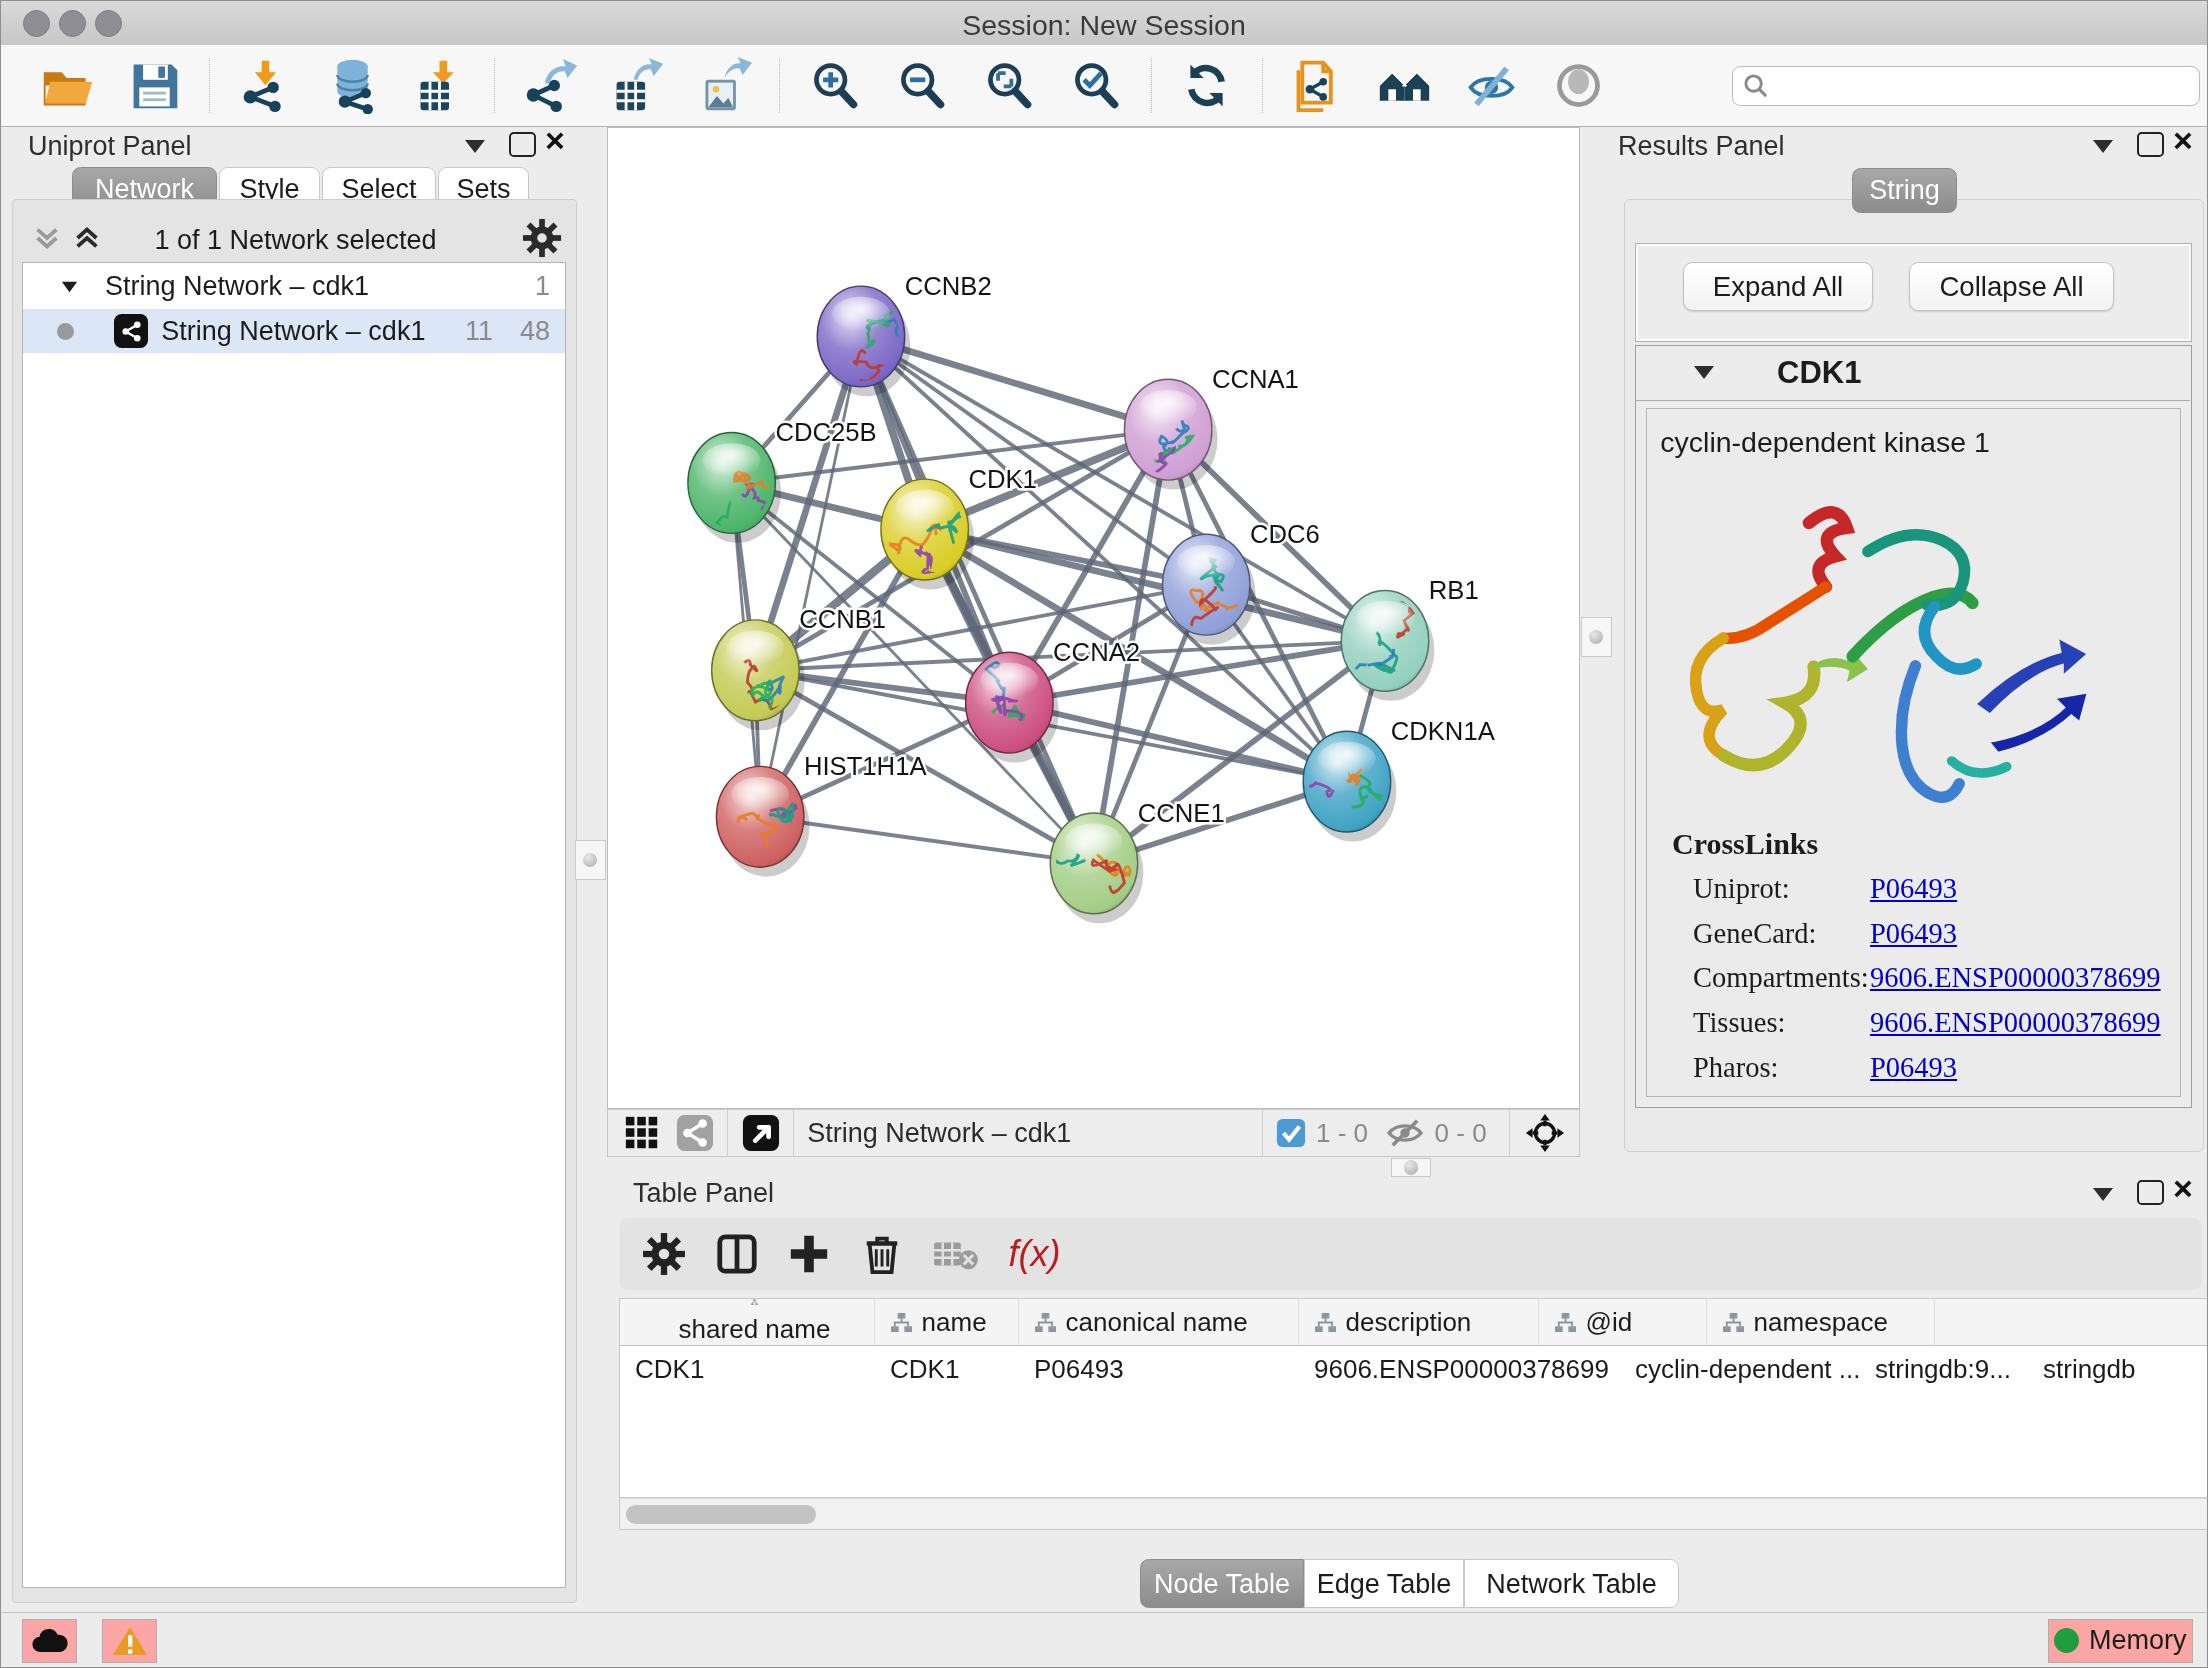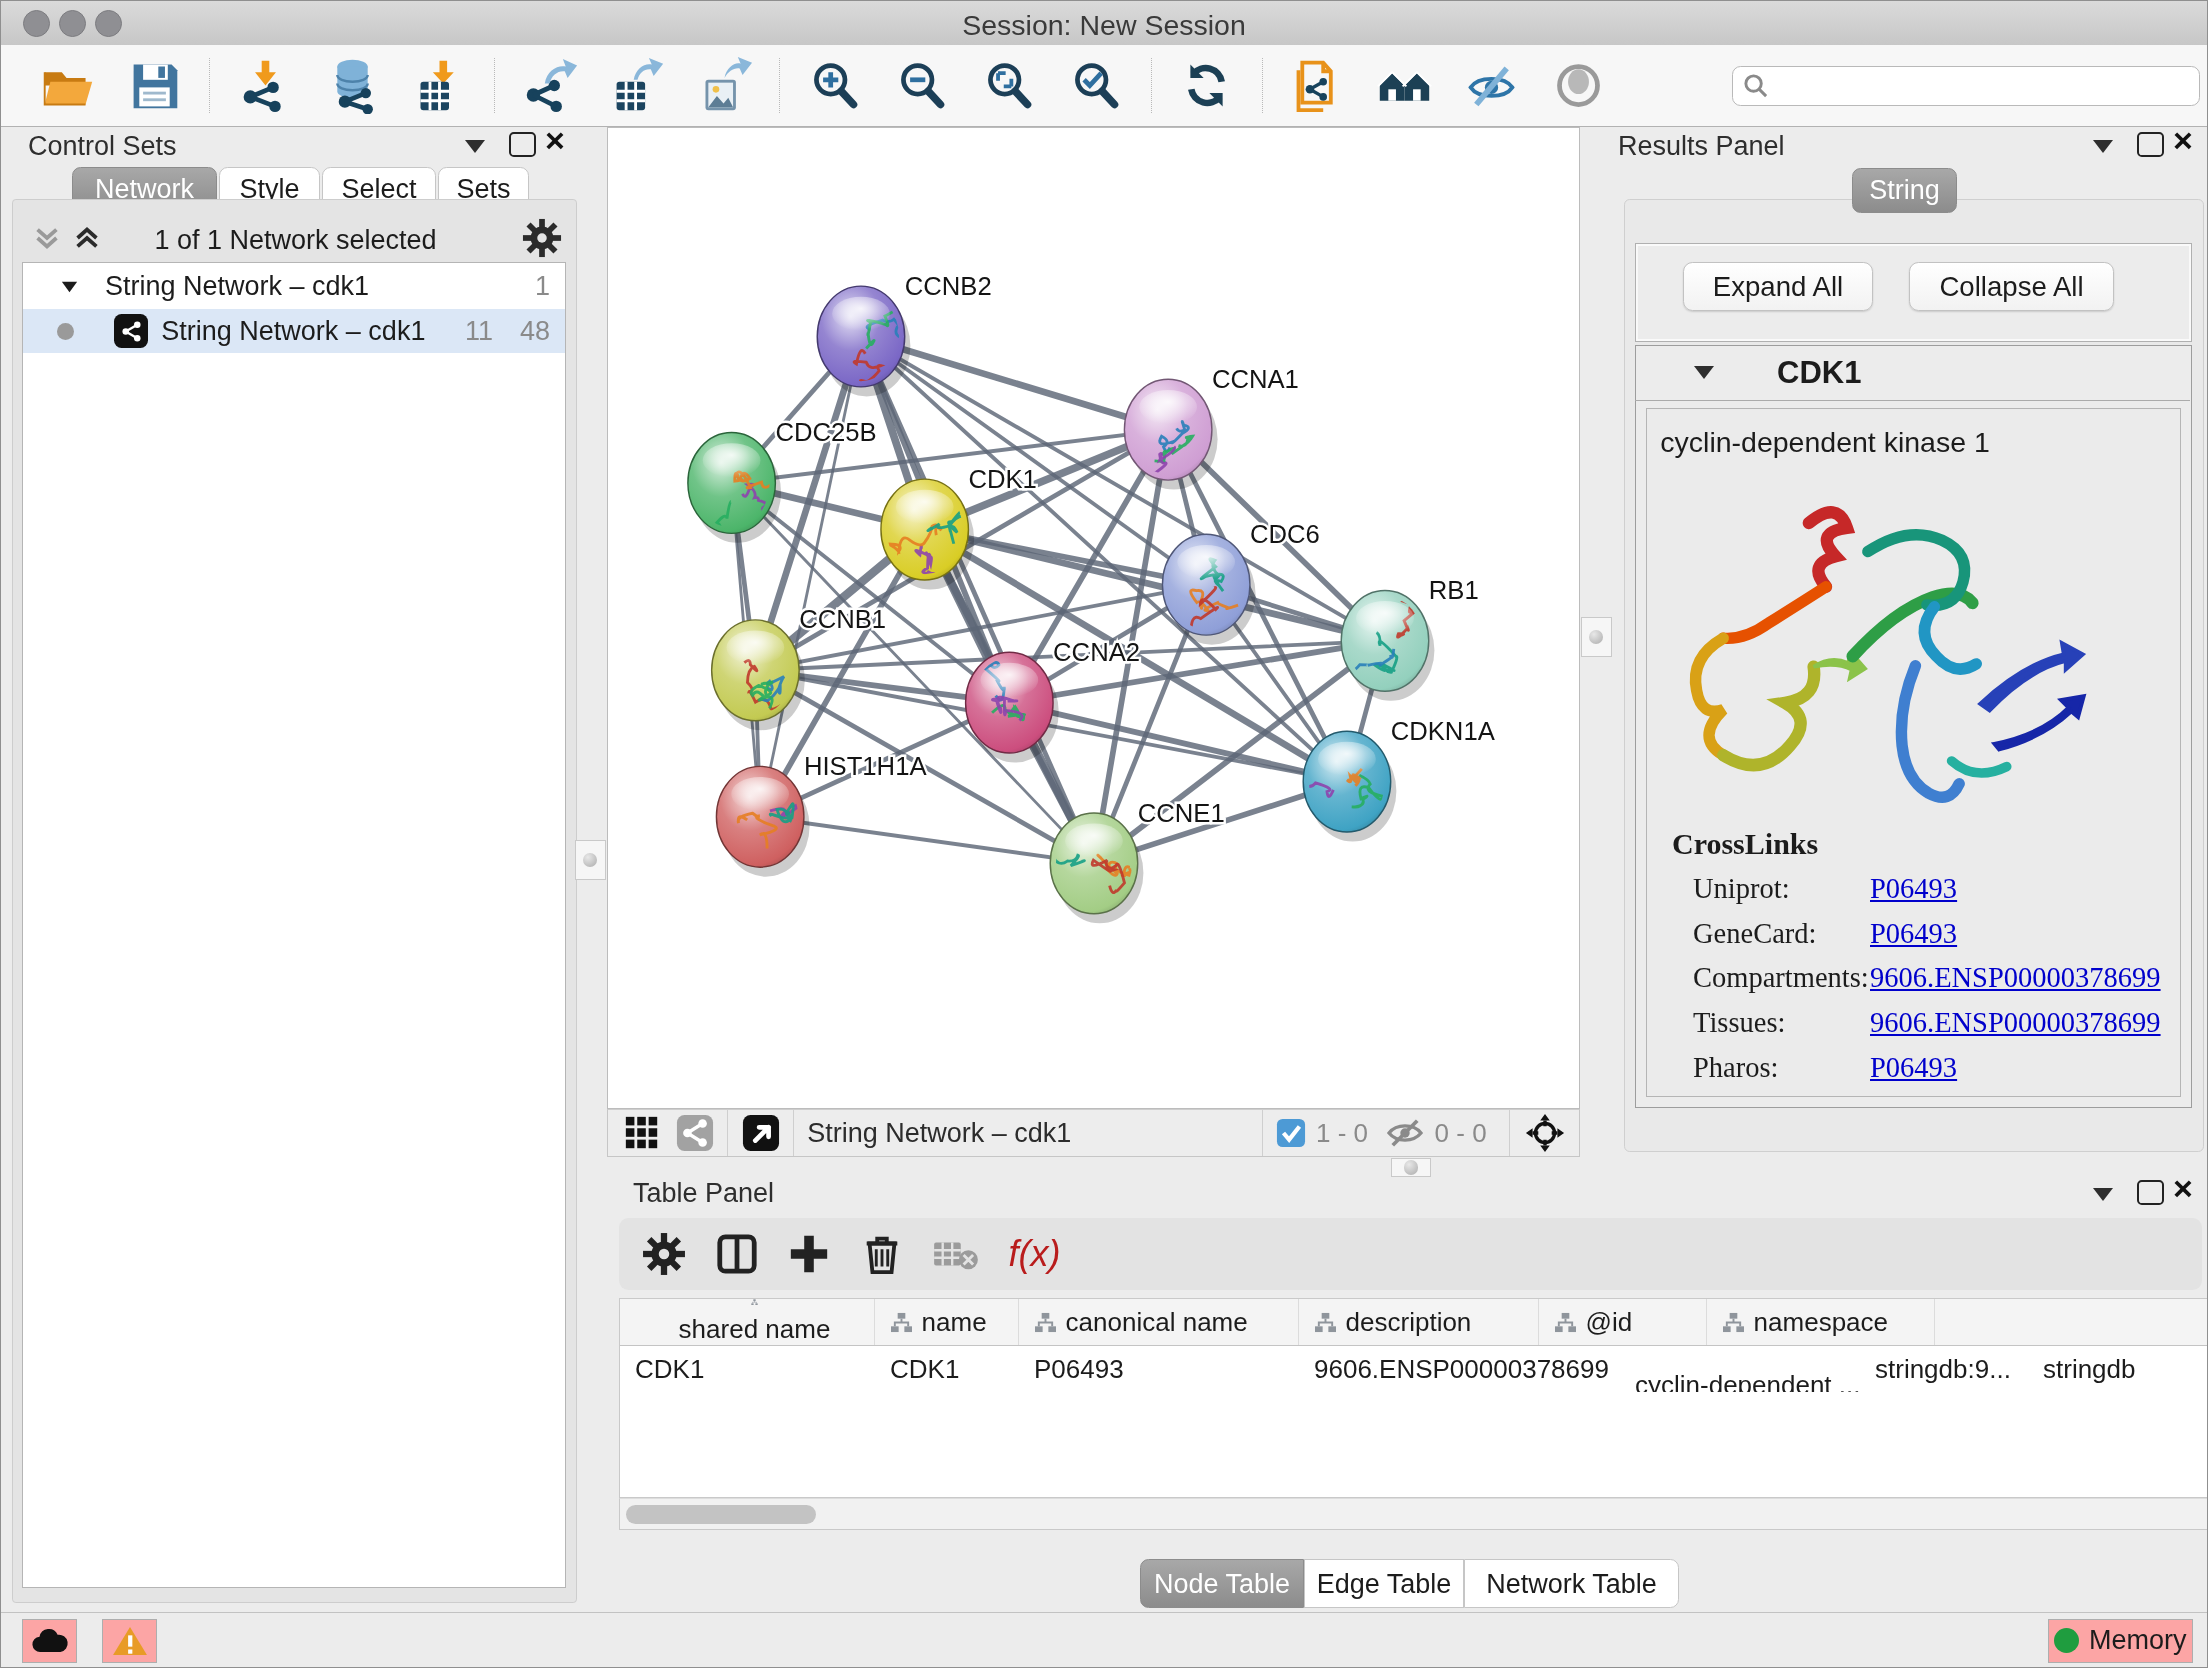--- a/index.html
+++ b/index.html
@@ -222,21 +222,21 @@
     <div id="searchbox">
       <svg width="27" height="27" viewBox="0 0 28 28">
         <circle cx="12" cy="12" r="8" fill="none" stroke="#8a8a8a" stroke-width="3"></circle>
         <line x1="18" y1="18" x2="25" y2="25" stroke="#8a8a8a" stroke-width="3"></line>
       </svg>
       <input type="text" placeholder="" style="">
     </div>
 
   </div>
 
-  <div class="abs ptitle" style="left:27px;top:130px">Control Sets</div>
+  <div class="abs ptitle" style="left:27px;top:130px">Uniprot Panel</div>
   <div class="abs phdr-tri" style="left:464px;top:139px"></div>
   <div class="abs phdr-float" style="left:508px;top:131px"></div>
   <div class="abs phdr-x" style="left:544px;top:126px">×</div>
 
   <div class="abs tab active" style="left:71px;top:166px;width:145px">Network</div>
   <div class="abs tab" style="left:218px;top:166px;width:101px">Style</div>
   <div class="abs tab" style="left:321px;top:166px;width:114px">Select</div>
   <div class="abs tab" style="left:437px;top:166px;width:91px">Sets</div>
 
   <div id="cp-outer" class="abs"></div>
@@ -786,21 +786,21 @@
             </g>
           </svg>
           <span>namespace</span>
         </div>
       </div>
     <div id="trow">
         <div class="td" style="width: 255px;">CDK1</div>
         <div class="td" style="width: 144px;">CDK1</div>
         <div class="td" style="width: 280px;">P06493</div>
         <div class="td" style="width: 321px;">9606.ENSP00000378699</div>
-        <div class="td" style="width: 240px; margin-top: 16px;">cyclin-dependent ...</div>
+        <div class="td" style="width: 240px;">cyclin-dependent ...</div>
         <div class="td" style="width: 168px;">stringdb:9...</div>
         <div class="td" style="width: 228px;">stringdb</div>
       </div>
   </div>
   <div id="hscroll" class="abs">
     <div id="hthumb" class="abs"></div>
   </div>
 
   <div class="abs tab active" style="left:1139px;top:1558px;width:164px;height:49px;line-height:48px;border-radius:8.6px 0 0 8.6px">Node Table</div>
   <div class="abs tab" style="left:1303px;top:1558px;width:160px;height:49px;line-height:48px;border-radius:0">Edge Table</div>

